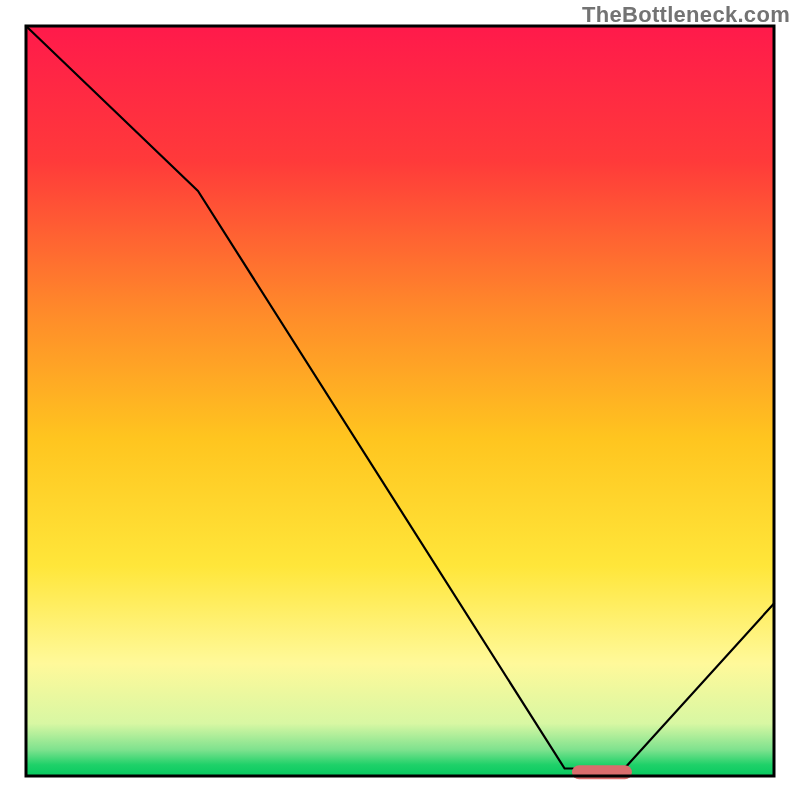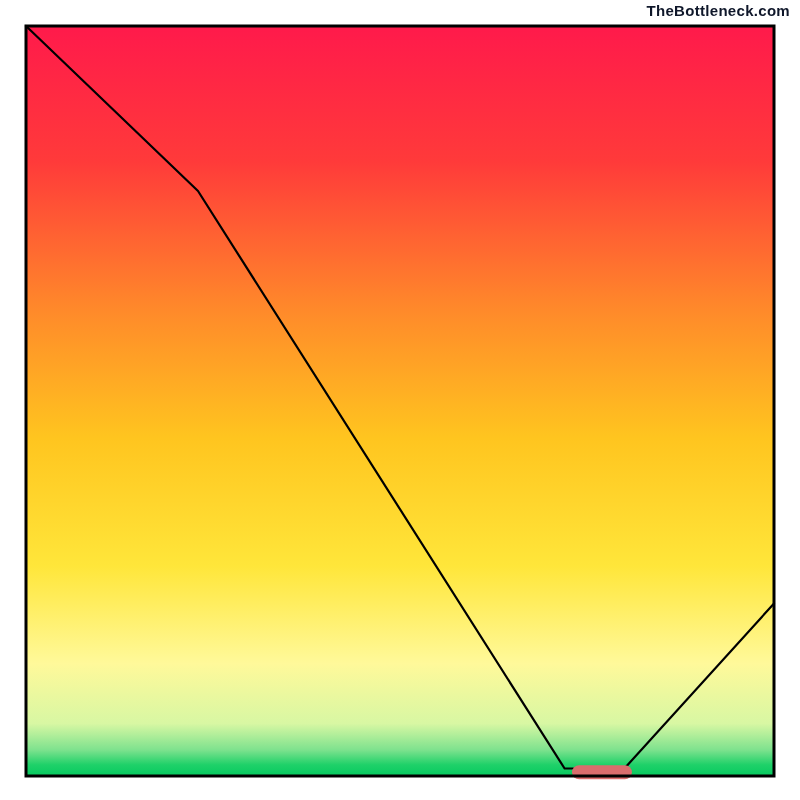--- a/index.html
+++ b/index.html
@@ -13,23 +13,23 @@
   }
   .chart-container {
     position: relative;
     width: 800px;
     height: 800px;
   }
   .watermark {
     position: absolute;
     top: 2px;
     right: 10px;
-    font-size: 15px;
+    font-size: 22px;
     font-weight: bold;
-    color: #0f172a;
+    color: #737373;
     letter-spacing: 0.3px;
     z-index: 5;
   }
   svg {
     display: block;
   }
 </style>
 </head>
 <body>
 

